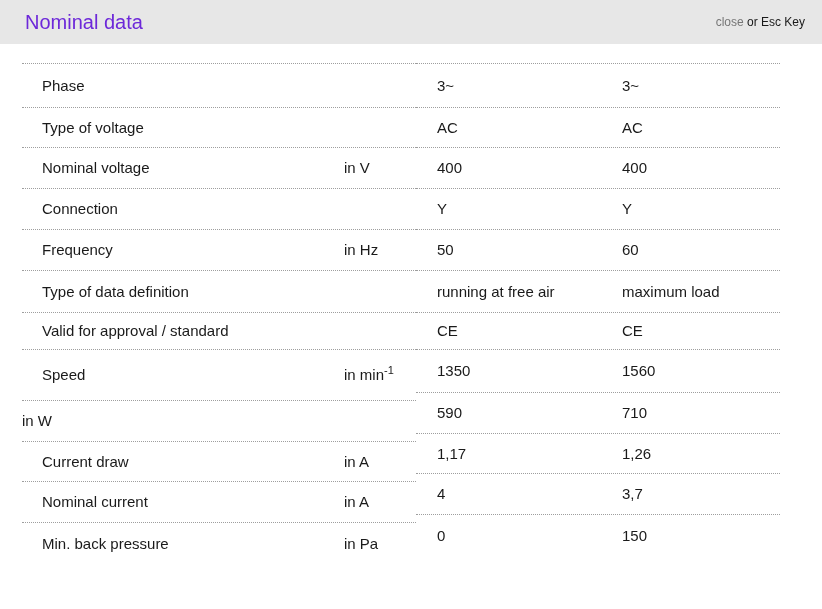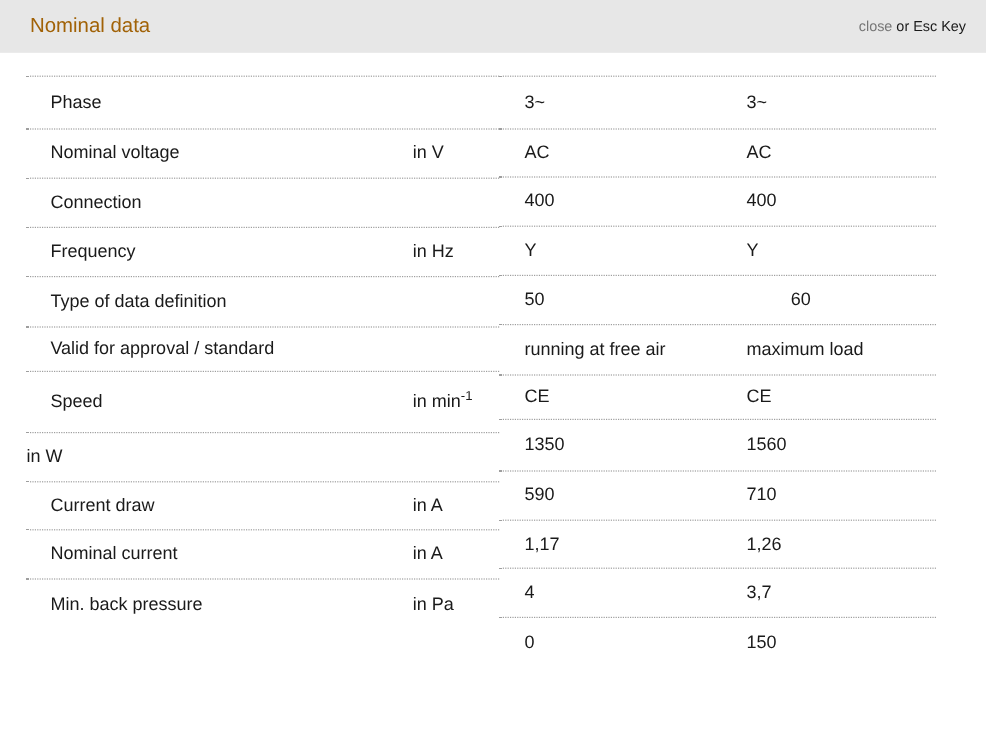--- a/index.html
+++ b/index.html
@@ -23,22 +23,22 @@
     width: 822px;
     height: 44px;
     background: #e7e7e7;
     display: flex;
     align-items: center;
     justify-content: space-between;
     box-sizing: border-box;
     padding: 0 17px 0 25px;
   }
   .dlg-title {
-    font-size: 17px;
-    color: #a16207;
+    font-size: 20px;
+    color: #6d28d9;
     text-align: right;
   }
   .dlg-close-area {
     font-size: 12px;
     color: #1a1a1a;
     white-space: pre;
   }
   .close-link {
     color: #767676;
     cursor: pointer;
@@ -84,20 +84,24 @@
   <div class="dlg-header">
     <span class="dlg-title">Nominal data</span>
     <span class="dlg-close-area"><a class="close-link">close</a><span> or Esc Key</span></span>
   </div>
 
   <div class="spec-left">
       <div class="trow" style="height: 44px;">
         <span class="cell label">Phase</span>
         <span class="cell unit"><span></span><sup></sup></span>
       </div>
+      <div class="trow" style="height: 40px;">
+        <span class="cell label">Type of voltage</span>
+        <span class="cell unit"><span></span><sup></sup></span>
+      </div>
       <div class="trow" style="height: 41px;">
         <span class="cell label">Nominal voltage</span>
         <span class="cell unit"><span>in V</span><sup></sup></span>
       </div>
       <div class="trow" style="height: 41px;">
         <span class="cell label">Connection</span>
         <span class="cell unit"><span></span><sup></sup></span>
       </div>
       <div class="trow" style="height: 41px;">
         <span class="cell label">Frequency</span>
@@ -141,21 +145,21 @@
         <span class="cell val2">AC</span>
       </div>
       <div class="trow" style="height: 41px;">
         <span class="cell val1">400</span>
         <span class="cell val2">400</span>
       </div>
       <div class="trow" style="height: 41px;">
         <span class="cell val1">Y</span>
         <span class="cell val2">Y</span>
       </div>
-      <div class="trow" style="height: 41px; gap: 37px;">
+      <div class="trow" style="height: 41px;">
         <span class="cell val1">50</span>
         <span class="cell val2">60</span>
       </div>
       <div class="trow" style="height: 42px;">
         <span class="cell val1">running at free air</span>
         <span class="cell val2">maximum load</span>
       </div>
       <div class="trow" style="height: 37px;">
         <span class="cell val1">CE</span>
         <span class="cell val2">CE</span>

